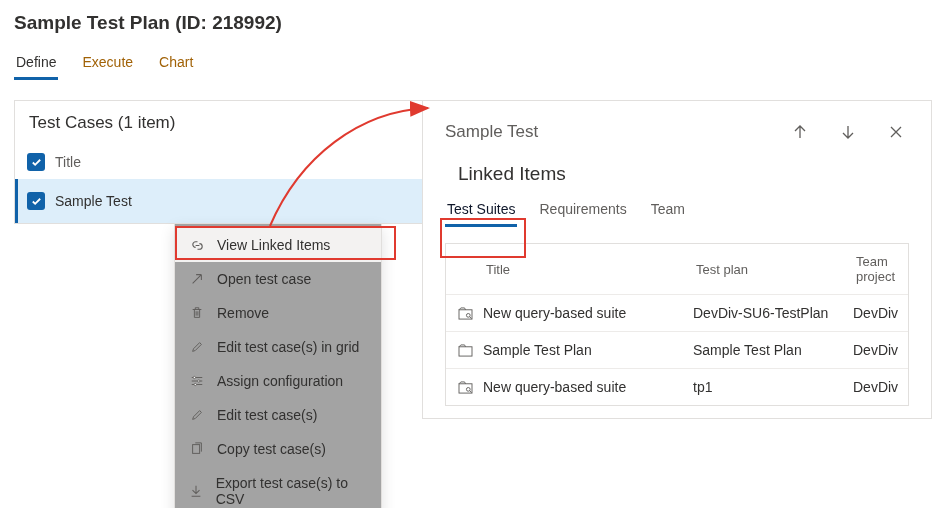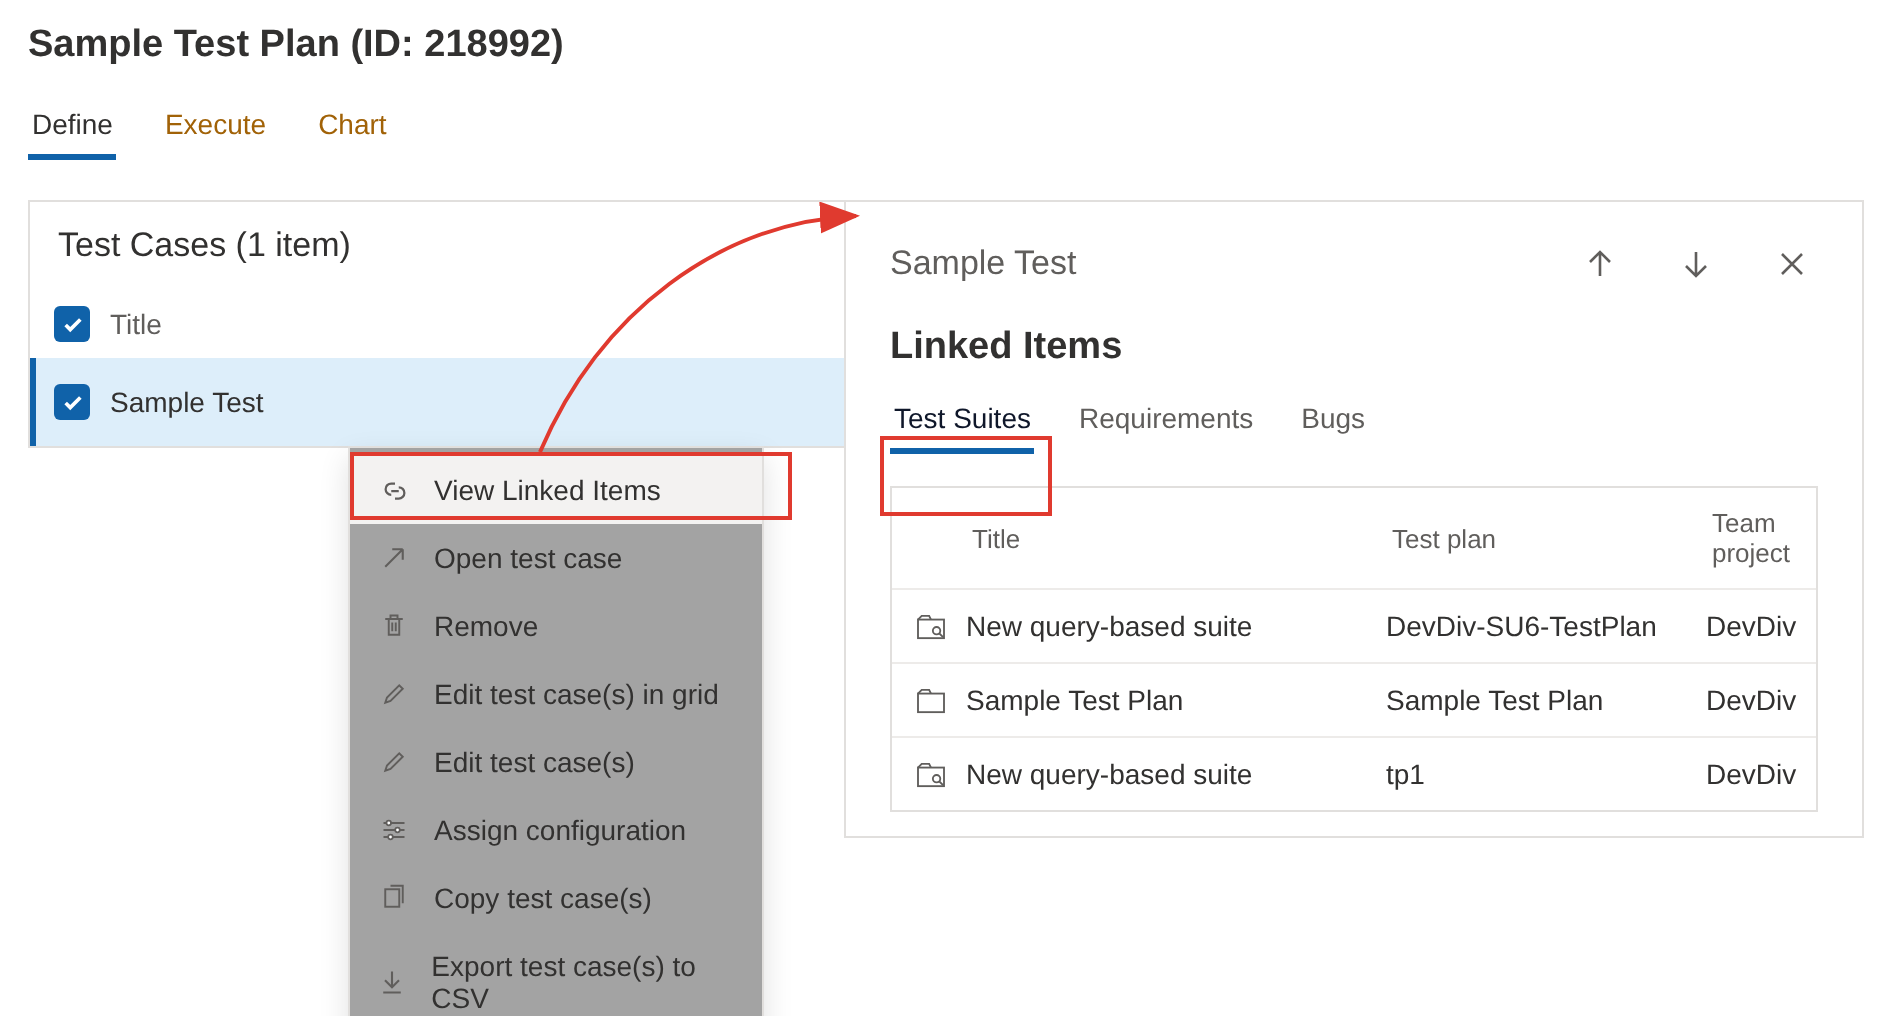--- a/index.html
+++ b/index.html
@@ -137,21 +137,21 @@
     margin-bottom: 18px;
   }
   .rp-title { font-size: 17px; color: #605e5c; flex: 1; }
   .rp-actions { display: flex; gap: 22px; }
   .rp-action {
     width: 26px; height: 26px;
     display: flex; align-items: center; justify-content: center;
     color: #605e5c;
     cursor: pointer;
   }
-  .section-title { font-size: 19px; font-weight: 700; margin-bottom: 10px; }
+  .section-title { font-size: 19px; font-weight: 400; margin-bottom: 10px; margin-left: 13px; }
   .sub-tabs { display: flex; gap: 20px; margin-bottom: 16px; }
   .sub-tab {
     padding: 6px 2px 10px;
     color: #605e5c;
     cursor: pointer;
     position: relative;
   }
   .sub-tab.active { color: #0f172a; }
   .sub-tab.active::after {
     content: ""; position: absolute; left: 0; right: 0; bottom: 0;
@@ -250,35 +250,35 @@
     <span class="menu-icon">
       <svg width="14" height="14" viewBox="0 0 16 16">
           <path d="M3 13l1-3 7-7 2 2-7 7-3 1z" stroke="#605e5c" stroke-width="1.1" fill="none"></path>
         </svg>
     </span>
     <span>Edit test case(s) in grid</span>
   </div>
   <div class="menu-item">
     <span class="menu-icon">
       <svg width="14" height="14" viewBox="0 0 16 16">
-          <path d="M3 13l1-3 7-7 2 2-7 7-3 1z" stroke="#605e5c" stroke-width="1.1" fill="none"></path>
-        </svg>
-    </span>
-    <span>Edit test case(s)</span>
-  </div>
-  <div class="menu-item">
-    <span class="menu-icon">
-      <svg width="14" height="14" viewBox="0 0 16 16">
           <path d="M2 4h12M2 8h12M2 12h12" stroke="#605e5c" stroke-width="1.1" fill="none"></path>
           <circle cx="5" cy="4" r="1.3" fill="#fff" stroke="#605e5c"></circle>
           <circle cx="10" cy="8" r="1.3" fill="#fff" stroke="#605e5c"></circle>
           <circle cx="6" cy="12" r="1.3" fill="#fff" stroke="#605e5c"></circle>
         </svg>
     </span>
     <span>Assign configuration</span>
+  </div>
+  <div class="menu-item">
+    <span class="menu-icon">
+      <svg width="14" height="14" viewBox="0 0 16 16">
+          <path d="M3 13l1-3 7-7 2 2-7 7-3 1z" stroke="#605e5c" stroke-width="1.1" fill="none"></path>
+        </svg>
+    </span>
+    <span>Edit test case(s)</span>
   </div>
   <div class="menu-item">
     <span class="menu-icon">
       <svg width="14" height="14" viewBox="0 0 16 16">
           <rect x="3" y="3" width="8" height="10" stroke="#605e5c" stroke-width="1.1" fill="none"></rect>
           <path d="M6 1h7v10" stroke="#605e5c" stroke-width="1.1" fill="none"></path>
         </svg>
     </span>
     <span>Copy test case(s)</span>
   </div>
@@ -312,21 +312,21 @@
         <svg width="16" height="16" viewBox="0 0 16 16">
             <path d="M3 3l10 10M13 3L3 13" stroke="#605e5c" stroke-width="1.3" fill="none"></path>
           </svg>
       </div>
     </div>
   </div>
   <div class="section-title">Linked Items</div>
   <div class="sub-tabs">
     <div class="sub-tab active">Test Suites</div>
     <div class="sub-tab">Requirements</div>
-    <div class="sub-tab">Bugs</div>
+    <div class="sub-tab">Team</div>
   </div>
 
   <div class="table">
     <div class="trow th">
       <div class="c-icon"></div>
       <div class="c-title">Title</div>
       <div class="c-plan">Test plan</div>
       <div class="c-team">Team project</div>
     </div>
     <div class="trow">

